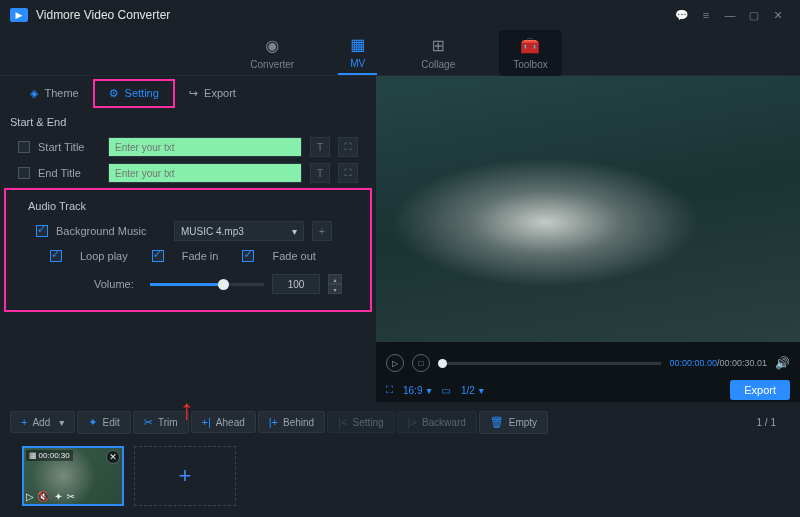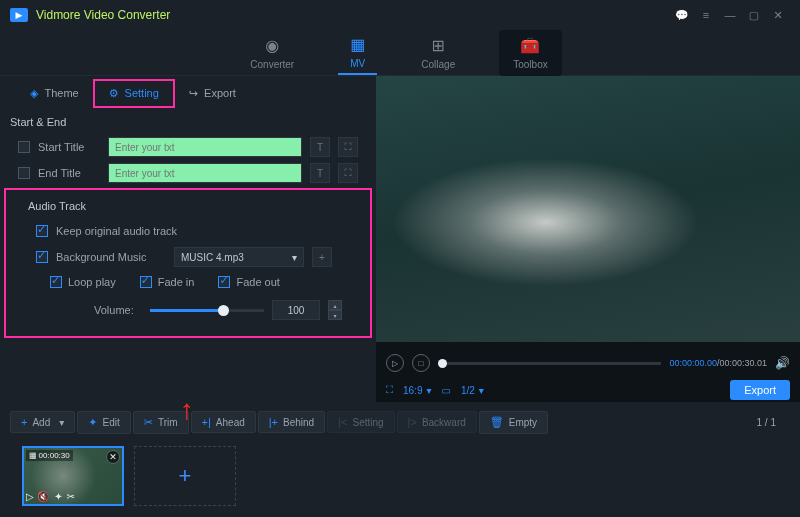--- a/index.html
+++ b/index.html
@@ -1,19 +1,19 @@
 <!DOCTYPE html>
 <html><head>
 <meta charset="utf-8">
 <style>
 * { margin: 0; padding: 0; box-sizing: border-box; font-family: -apple-system, "Segoe UI", Arial, sans-serif; }
 body { width: 800px; height: 517px; background: #1a2129; color: #9aa3ae; font-size: 11px; overflow: hidden; }
 .titlebar { height: 30px; display: flex; align-items: center; padding: 0 10px; background: #1a2129; }
 .titlebar .logo { width: 18px; height: 14px; background: #2a8cff; border-radius: 2px; margin-right: 8px; display: flex; align-items: center; justify-content: center; color: #fff; font-size: 9px; }
-.titlebar .title { flex: 1; font-size: 12px; color: #bef264; }
+.titlebar .title { flex: 1; font-size: 12px; color: #e5e5e5; }
 .titlebar .winbtn { width: 24px; height: 24px; display: flex; align-items: center; justify-content: center; color: #7a828c; cursor: pointer; }
 .maintabs { height: 46px; display: flex; justify-content: center; gap: 32px; align-items: center; background: #1a2129; border-bottom: 1px solid #222a33; }
 .maintab { display: flex; flex-direction: column; align-items: center; gap: 4px; padding: 4px 12px; cursor: pointer; color: #7a828c; }
 .maintab.active { color: #2a8cff; border-bottom: 2px solid #2a8cff; }
 .maintab .icon { font-size: 16px; }
 .maintab .lbl { font-size: 10px; }
 .maintab.dark { background: #10161d; border-radius: 4px; padding: 6px 14px; }
 .content { display: flex; height: 326px; }
 .leftpane { width: 376px; background: #1a2129; position: relative; }
 .subtabs { height: 34px; display: flex; align-items: center; gap: 0; padding-left: 16px; }
@@ -25,21 +25,21 @@
 .row { display: flex; align-items: center; padding: 4px 18px; gap: 8px; height: 26px; }
 .checkbox { width: 12px; height: 12px; border: 1px solid #4a5560; background: #232b35; display: inline-block; }
 .checkbox.on { background: #232b35; border-color: #2a8cff; position: relative; }
 .checkbox.on::after { content: "✓"; color: #2a8cff; position: absolute; top: -3px; left: 0px; font-size: 11px; }
 .label { width: 62px; font-size: 11px; color: #9aa3ae; }
 .txtinput { flex: 1; height: 20px; background: #86efac; border: 1px solid #2e3740; color: #6a7380; padding: 0 6px; font-size: 10px; }
 .smallbtn { width: 20px; height: 20px; background: #232b35; border: 1px solid #2e3740; display: flex; align-items: center; justify-content: center; color: #6a7380; cursor: pointer; font-size: 10px; }
 .audiobox { border: 2px solid #ff2ca3; margin: 2px 4px 0 4px; padding: 4px 0 10px 16px; }
 .dropdown { width: 130px; height: 20px; background: #232b35; border: 1px solid #2e3740; display: flex; align-items: center; padding: 0 6px; color: #c0c6cf; font-size: 10px; justify-content: space-between; }
 .checkrow { display: flex; gap: 24px; padding: 6px 28px; }
-.checkrow .cbpair { display: flex; align-items: center; gap: 6px; }
+.checkrow .cbpair { display: flex; align-items: center; gap: 18px; }
 .sliderrow { display: flex; align-items: center; padding: 6px 28px; gap: 8px; }
 .sliderlabel { width: 48px; font-size: 11px; margin-left: 44px; }
 .slider { flex: 1; height: 3px; background: #2e3740; position: relative; }
 .slider .fill { position: absolute; height: 3px; background: #2a8cff; }
 .slider .thumb { position: absolute; top: -4px; width: 11px; height: 11px; background: #e8eef5; border-radius: 50%; }
 .numbox { width: 48px; height: 20px; background: #232b35; border: 1px solid #2e3740; display: flex; align-items: center; justify-content: center; color: #c0c6cf; font-size: 10px; }
 .stepper { width: 14px; height: 20px; display: flex; flex-direction: column; }
 .stepper div { flex: 1; background: #2e3740; border: 1px solid #3a4450; font-size: 6px; display: flex; align-items: center; justify-content: center; }
 .arrow-up { color: #ff2a2a; font-size: 28px; position: absolute; left: 180px; top: 318px; }
 .rightpane { flex: 1; position: relative; background: #0e1318; }
@@ -131,24 +131,20 @@
       <span class="label">End Title</span>
       <input class="txtinput" placeholder="Enter your txt" style="">
       <span class="smallbtn">T</span>
       <span class="smallbtn">⛶</span>
     </div>
 
     <div class="audiobox">
       <div class="section-title" style="padding-left:6px">Audio Track</div>
       <div class="row" style="padding-left:14px">
         <span class="checkbox on"></span>
-        <span>Keep original audio track</span>
-      </div>
-      <div class="row" style="padding-left:14px">
-        <span class="checkbox on"></span>
         <span style="width:110px">Background Music</span>
         <div class="dropdown">
           <span>MUSIC 4.mp3</span>
           <span>▾</span>
         </div>
         <span class="smallbtn">+</span>
       </div>
       <div class="checkrow">
         <div class="cbpair">
             <span class="checkbox on"></span>

